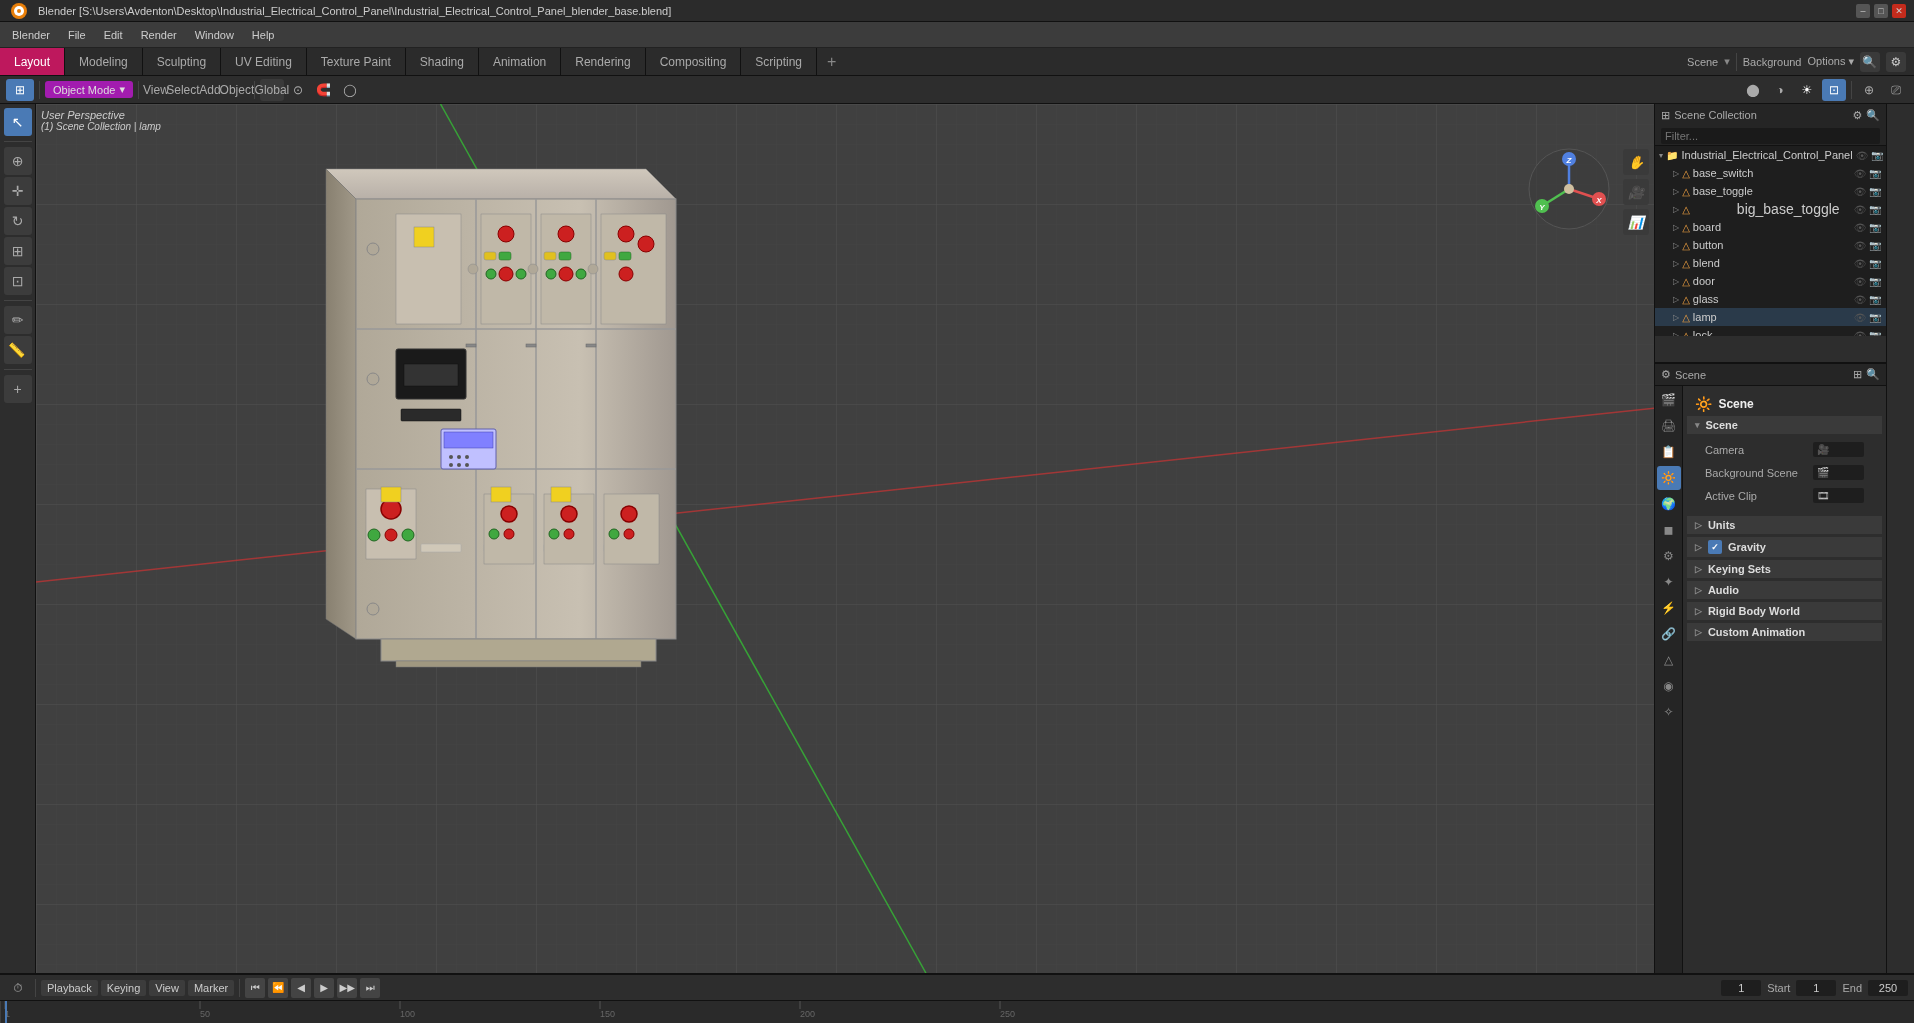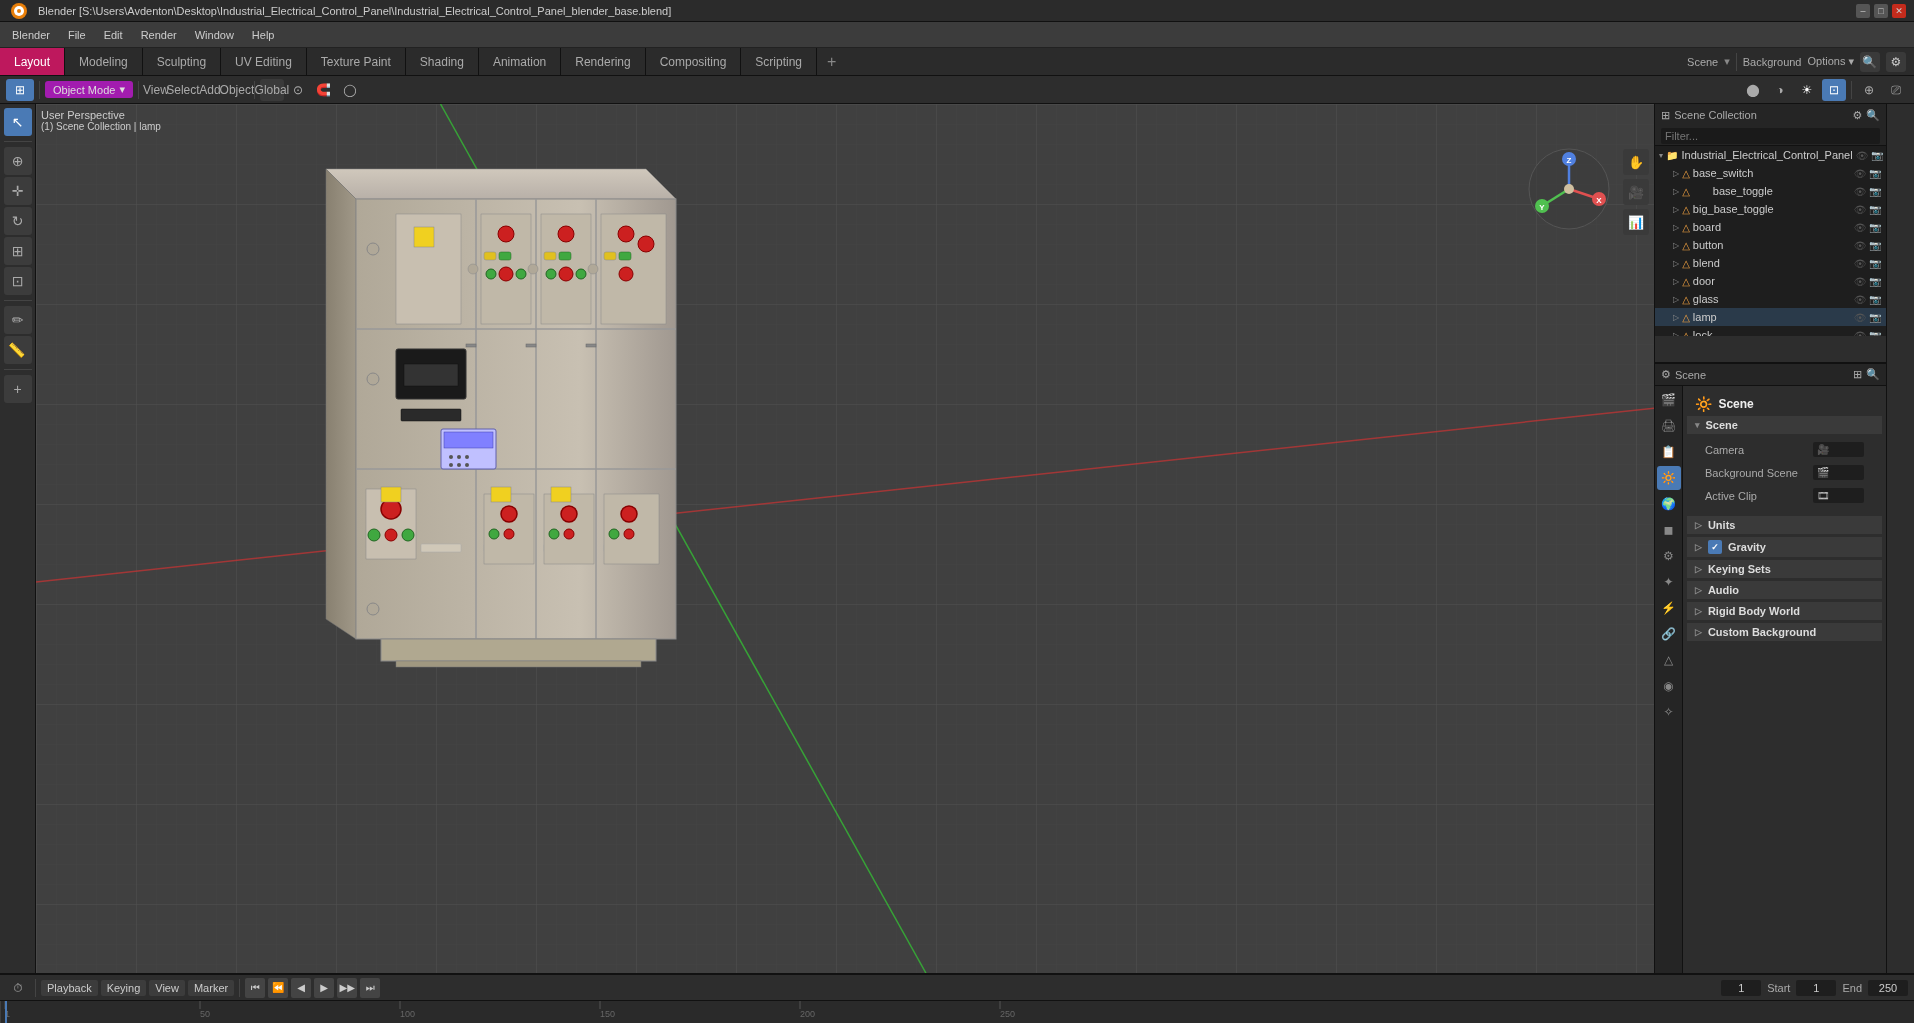--- a/index.html
+++ b/index.html
@@ -120,20 +120,21 @@
     }
     .toolbar-btn.active { background: #4a7ab5; color: #fff; }
     .toolbar-separator { width: 80%; height: 1px; background: #444; margin: 3px 0; }
 
     
     #viewport {
       flex: 1;
       background: #ec4899;
       position: relative;
       overflow: hidden;
+      font-style: italic;
     }
 
     
     #viewport-3d {
       position: absolute;
       top: 28px;
       left: 0;
       right: 0;
       bottom: 0;
       background: #404040;
@@ -785,31 +786,31 @@
               <span class="col-name" style="font-size:11px;">base_switch</span>
               <div class="col-icons">
                   <span>👁</span>
                   <span>📷</span>
                 </div>
             </div>
 
             <div class="col-line" style="padding-left:18px;">
               <span class="triangle">▷</span>
               <span style="color:#f0a040;font-size:10px;">△</span>
-              <span class="col-name" style="font-size:11px;margin-left:20px;">base_toggle</span>
+              <span class="col-name" style="font-size:11px;">base_toggle</span>
               <div class="col-icons">
                   <span>👁</span>
                   <span>📷</span>
                 </div>
             </div>
 
             <div class="col-line" style="padding-left:18px;">
               <span class="triangle">▷</span>
               <span style="color:#f0a040;font-size:10px;">△</span>
-              <span class="col-name" style="font-size:11px;">big_base_toggle</span>
+              <span class="col-name" style="font-size:14px;margin-left:44px;">big_base_toggle</span>
               <div class="col-icons">
                   <span>👁</span>
                   <span>📷</span>
                 </div>
             </div>
 
             <div class="col-line" style="padding-left:18px;">
               <span class="triangle">▷</span>
               <span style="color:#f0a040;font-size:10px;">△</span>
               <span class="col-name" style="font-size:11px;">board</span>
@@ -981,21 +982,21 @@
               <div class="sub-section">
                 <div class="sub-section-hdr">
                   <span class="chevron">▷</span>
                   <span>Rigid Body World</span>
                 </div>
               </div>
 
               <div class="sub-section">
                 <div class="sub-section-hdr">
                   <span class="chevron">▷</span>
-                  <span>Custom Background</span>
+                  <span>Custom Animation</span>
                 </div>
               </div>
             </div>
           </div>
         </div>
       </div>
     </div>
   </div>
 
   <div id="timeline-area">

